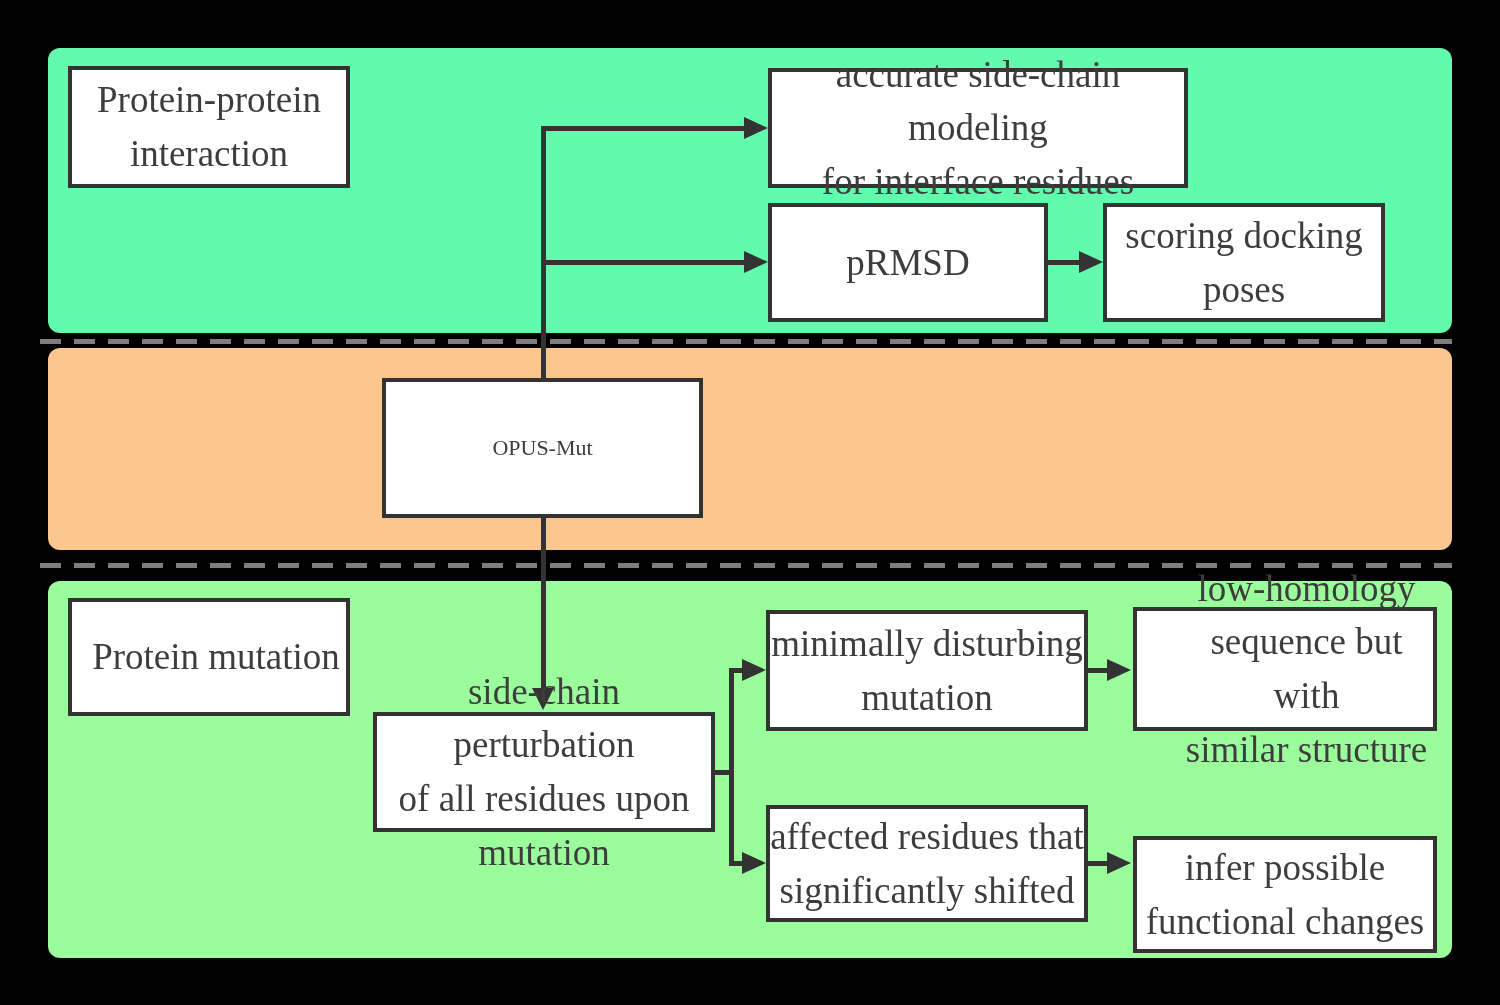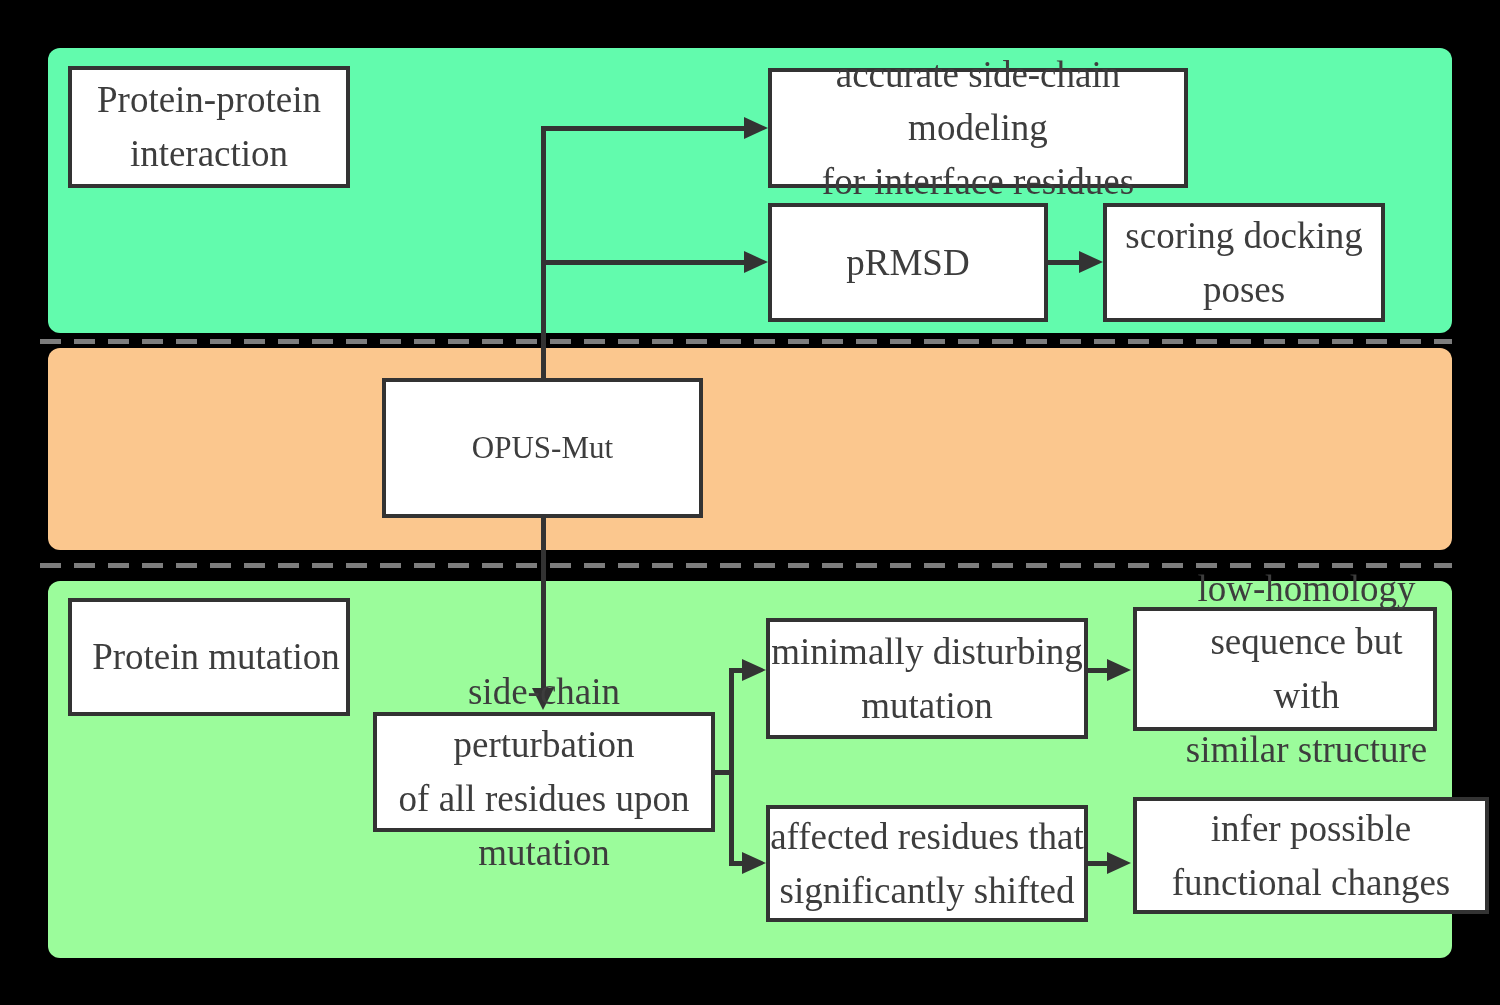--- a/index.html
+++ b/index.html
@@ -51,27 +51,27 @@
     border-left:11px solid transparent;
     border-right:11px solid transparent;
     border-top:22px solid var(--arrow,#333);
   }
 
   
   #box-ppi{left:68px;top:66px;width:282px;height:122px;}
   #box-accurate{left:768px;top:68px;width:420px;height:120px;}
   #box-prmsd{left:768px;top:203px;width:280px;height:119px;}
   #box-scoring{left:1103px;top:203px;width:282px;height:119px;}
-  #box-opus{left:382px;top:378px;width:321px;height:140px;font-size:31px;}
+  #box-opus{left:382px;top:378px;width:321px;height:140px;font-size:22px;}
   #box-pmut{left:68px;top:598px;width:282px;height:118px;padding-left:14px;}
   #box-sidechain{left:373px;top:712px;width:342px;height:120px;}
-  #box-minimally{left:766px;top:610px;width:322px;height:121px;margin-top:8px;}
+  #box-minimally{left:766px;top:610px;width:322px;height:121px;}
   #box-lowhom{left:1133px;top:607px;width:304px;height:124px;padding-left:43px;}
   #box-affected{left:766px;top:805px;width:322px;height:117px;}
-  #box-infer{left:1133px;top:797px;width:356px;height:117px;}
+  #box-infer{left:1133px;top:836px;width:304px;height:117px;}
 </style>
 </head>
 <body>
 
 <div class="canvas">
 
   <div class="section section-top"></div>
   <div class="section section-middle"></div>
   <div class="section section-bottom"></div>
 

